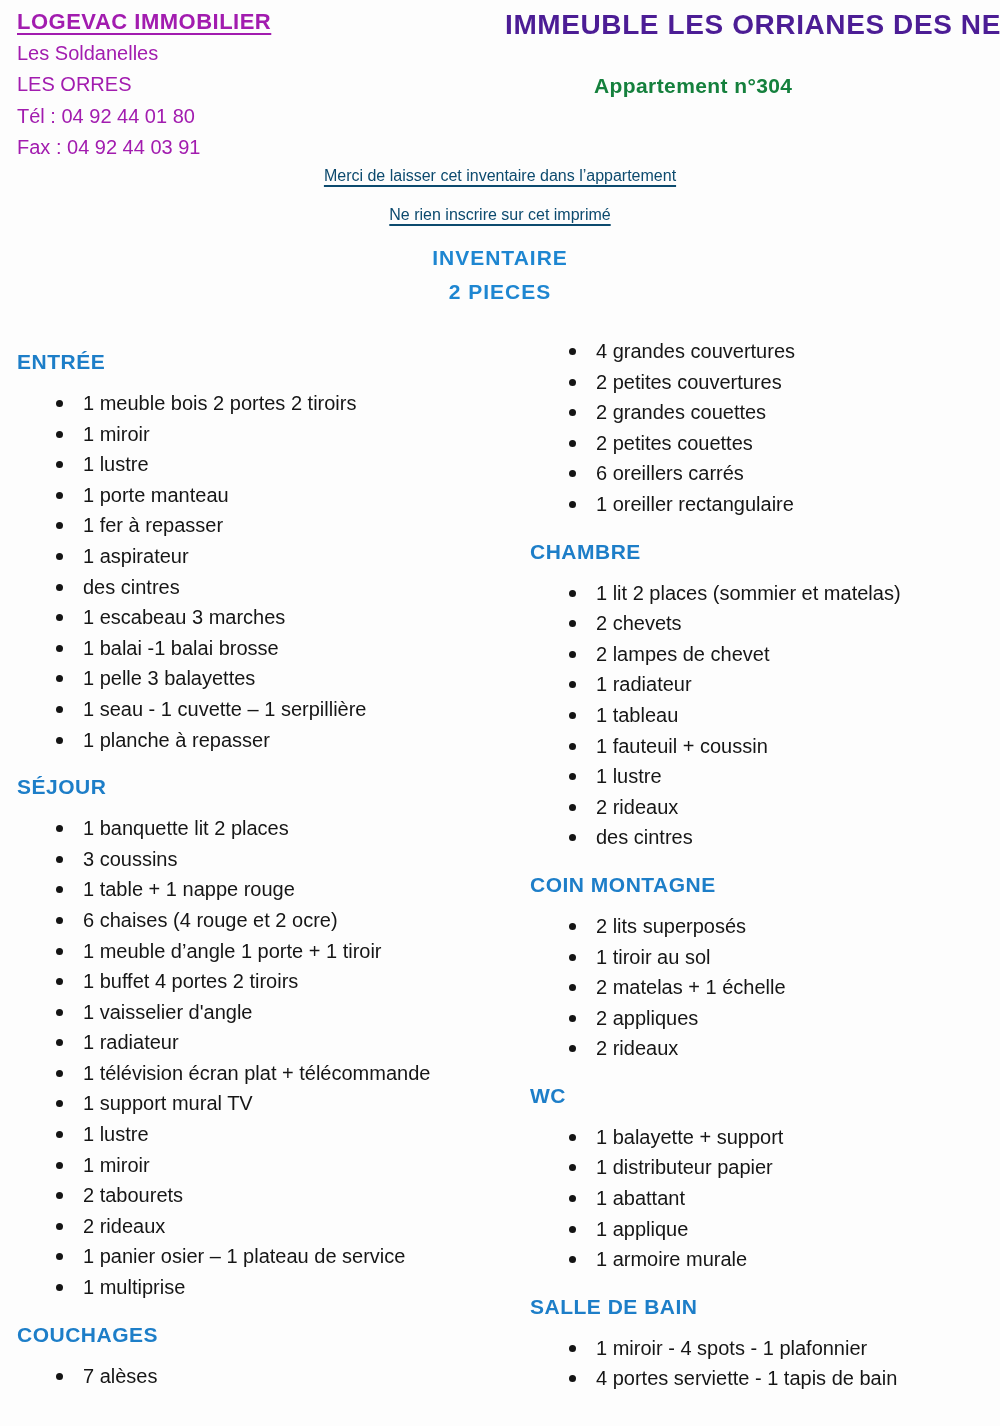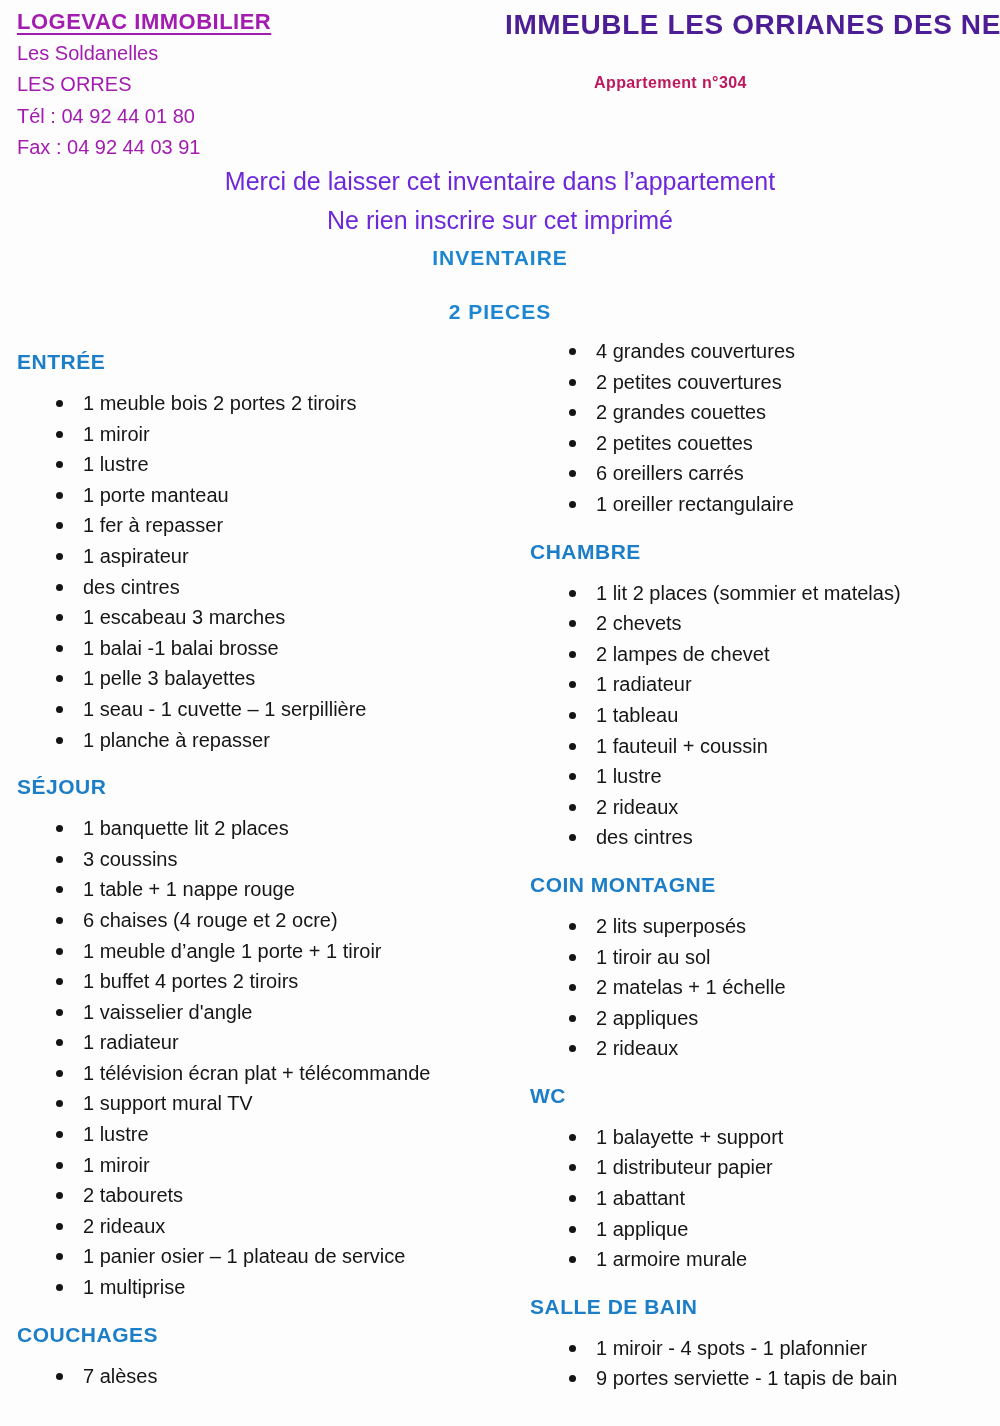--- a/index.html
+++ b/index.html
@@ -43,55 +43,55 @@
     color: #4c1d95;
     font-weight: 700;
     font-size: 28px;
     letter-spacing: 0.6px;
     white-space: nowrap;
   }
   .apartment-number {
     position: absolute;
     left: 594px;
     top: 74px;
-    color: #be185d;
-    font-weight: 700;
-    font-size: 16px;
+    color: #15803d;
+    font-weight: 700;
+    font-size: 21px;
     letter-spacing: 0.4px;
     white-space: nowrap;
   }
   .center-line {
     position: absolute;
     left: 0;
     width: 1000px;
     text-align: center;
     white-space: nowrap;
   }
   .notice {
-    font-size: 25px;
-    color: #6d28d9;
+    font-size: 16px;
+    color: #0c4a6e;
+    text-decoration: underline;
     text-underline-offset: 4px;
     text-decoration-thickness: 1.5px;
   }
   .notice-1 { top: 167px; }
   .notice-2 { top: 206px; }
   .doc-title {
     top: 246px;
     color: #1e86d1;
     font-weight: 700;
     font-size: 21px;
     letter-spacing: 1px;
   }
   .doc-subtitle {
     top: 280px;
     color: #1e86d1;
     font-weight: 700;
     font-size: 21px;
     letter-spacing: 1px;
-    margin-top: 20px;
   }
   
   .col {
     position: absolute;
     top: 330px;
   }
   .col-left  { left: 17px;  width: 488px; }
   .col-right { left: 530px; width: 462px; }
 
   .sec-header {
@@ -220,15 +220,15 @@
     <ul class="sec-list">
       <li>1 balayette + support</li>
       <li>1 distributeur papier</li>
       <li>1 abattant</li>
       <li>1 applique</li>
       <li>1 armoire murale</li>
     </ul>
     <div class="sec-header">SALLE DE BAIN</div>
     <ul class="sec-list">
       <li>1 miroir - 4 spots - 1 plafonnier</li>
-      <li>9 portes serviette - 1 tapis de bain</li>
+      <li>4 portes serviette - 1 tapis de bain</li>
     </ul>
   </div>
 
 </body></html>

